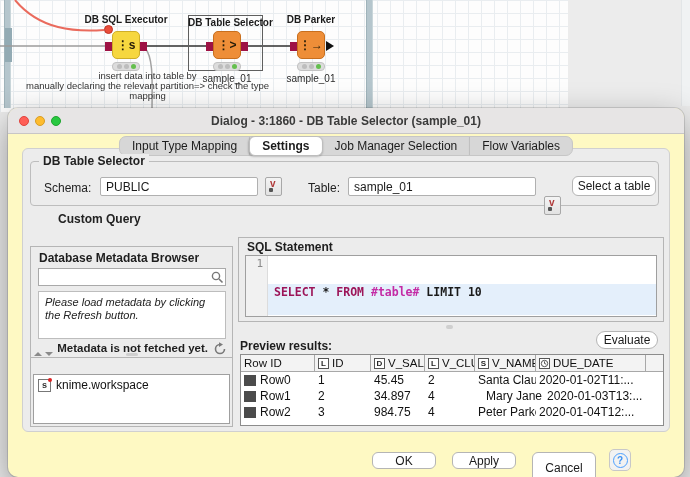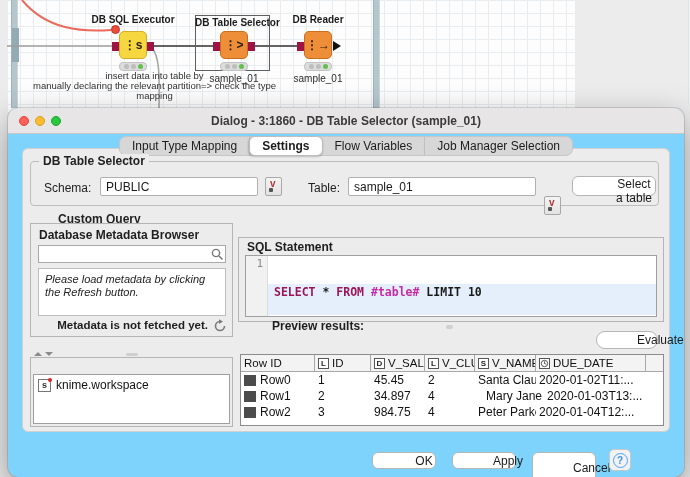--- a/index.html
+++ b/index.html
@@ -1,42 +1,42 @@
 <!DOCTYPE html>
 <html><head>
 <meta charset="utf-8">
 <style>
   * { margin:0; padding:0; box-sizing:border-box; }
   html,body { width:690px; height:477px; }
   body { font-family:"Liberation Sans", sans-serif; position:relative; overflow:hidden; background:#ececec; }
   .abs { position:absolute; }
 
   
-  #canvas { left:7px; top:0; width:568px; height:112px; background:#fdfdfd;
+  #canvas { left:0; top:0; width:568px; height:112px; background:#fdfdfd;
     background-image:linear-gradient(#e9edf0 1px, transparent 1px), linear-gradient(90deg,#e9edf0 1px, transparent 1px);
     background-size:13px 13px; }
   .vbar { top:0; width:7px; height:108px; background:#b5c6cd; border-left:1px solid #9fb3ba; border-right:1px solid #c9d6da; }
   .vbar-notch { width:7px; background:#93abb4; }
   .right-strip { top:0; left:681px; width:9px; height:106px; background:#f0f2f3; border-left:1px solid #e2e5e7; }
   .node-title { font-size:10px; font-weight:bold; color:#1b1b1b; text-align:center; white-space:nowrap; }
   .node-body { width:28px; height:28px; border-radius:5px; display:flex; align-items:center; justify-content:center; }
   .node-yellow { background:#f6d73f; border:1px solid #cfae28; }
   .node-orange { background:#ee8e38; border:1px solid #c86f1e; }
   .node-icon { font-size:12px; font-weight:bold; color:#241c09; letter-spacing:0; }
   .port { width:7px; height:9px; background:#9e1245; }
   .red-dot { width:9px; height:9px; border-radius:50%; background:#ea4d3a; border:1px solid #c03325; }
   .pill { width:28px; height:9px; background:#dcdcdc; border-radius:4px; border:1px solid #c2c2c2; display:flex; align-items:center; justify-content:center; gap:2px; }
   .pill i { width:5px; height:5px; border-radius:50%; background:#bdbdbd; display:block; }
   .pill i.on { background:#64bf4e; }
   .node-caption { font-size:10px; color:#2b2b2b; text-align:center; white-space:nowrap; }
   .sel-rect { border:1px solid #5f5f5f; background:transparent; }
   .annotation { font-size:9.5px; line-height:10px; color:#333; text-align:center; }
 
   
-  #dialog { left:8px; top:108px; width:676px; height:369px; background:#7dd3fc; border-radius:10px;
+  #dialog { left:8px; top:108px; width:676px; height:369px; background:#fef9c3; border-radius:10px;
     box-shadow:0 12px 34px rgba(0,0,0,.38), 0 0 0 1px rgba(0,0,0,.12);text-decoration:underline; }
   #titlebar { left:0; top:0; width:676px; height:26px; background:#e7e5e5; border-bottom:1px solid #c8c6c6; border-radius:10px 10px 0 0; }
   .light { top:8px; width:10px; height:10px; border-radius:50%; }
   #dialog-title { width:676px; top:0; height:26px; line-height:26px; text-align:center; font-size:12px; font-weight:bold; color:#3b3b3b; }
   #content-panel { left:14px; top:40px; width:648px; height:284px; background:#ececec; border:1px solid #d0d0d0; border-radius:6px; }
 
   
   #tabs { top:28px; left:50%; transform:translateX(-50%); display:flex; background:#d7d7d7; border:1px solid #c6c6c6; border-radius:7px; height:20px; align-items:stretch; }
   .tab { font-size:12px; color:#1c1c1c; padding:2px 12px; line-height:15px; border-right:1px solid #bfbfbf; white-space:nowrap; }
   .tab:last-child { border-right:none; }
@@ -45,21 +45,21 @@
   
   #groupbox { left:22px; top:53px; width:629px; height:45px; border:1px solid #bdbdbd; border-radius:4px; }
   #groupbox-legend { left:8px; top:-8px; background:#ececec; padding:0 4px; font-size:12px; font-weight:bold; color:#222; }
   .fld-label { font-size:12px; color:#222; }
   .txt-input { border:1px solid #b0b0b0; border-radius:2px; background:#fff; font-size:12px; color:#1a1a1a;
     font-family:"Liberation Sans", sans-serif; padding:0 5px; height:19px; }
   .fv-btn { width:17px; height:19px; background:linear-gradient(#f4f4f4,#e2e2e2); border:1px solid #a8a8a8; border-radius:2px; position:relative; }
   .fv-btn .v { position:absolute; top:0; left:4px; font-size:10px; font-weight:bold; color:#b03a3a; line-height:11px; }
   .fv-btn .dot { position:absolute; left:3px; bottom:3px; width:4px; height:4px; background:#555; border-radius:1px; }
   .mac-btn { background:#ffffff; border:1px solid #b5b5b5; border-radius:6px; font-size:12px; color:#1a1a1a; text-align:center;
-    font-family:"Liberation Sans", sans-serif;padding-left:40px; }
+    font-family:"Liberation Sans", sans-serif; }
   .checkbox { width:14px; height:14px; background:#2f7cd6; border:1px solid #2465b3; border-radius:3px; position:relative; }
   .checkbox::after { content:"✓"; position:absolute; left:2px; top:-1px; color:#fff; font-size:11px; font-weight:bold; }
 
   
   .panel { border:1px solid #b5b5b5; background:#ececec; }
   .panel-title { font-size:12px; font-weight:bold; color:#1e1e1e; }
   #search-box { left:7px; top:21px; width:188px; height:18px; background:#fff; border:1px solid #a9a9a9; display:flex; align-items:center; }
   #search-box input { flex:1; border:none; outline:none; height:14px; font-size:11px; padding:0 4px; background:transparent; }
   #metadata-message { left:7px; top:44px; width:188px; height:48px; background:#fff; border:1px solid #bdbdbd; font-size:11px; font-style:italic; color:#222; padding:4px 6px; line-height:13px; }
   #metadata-status { left:0; top:95px; width:196px; display:flex; justify-content:flex-end; align-items:flex-start; gap:5px; }
@@ -136,21 +136,21 @@
     <span class="node-icon">⋮&gt;</span>
   </div>
   <div class="abs port" style="left:241px; top:42px;"></div>
   <div class="abs pill" style="left:213px; top:62px;">
       <i></i>
       <i></i>
       <i class="on"></i>
     </div>
   <div class="abs node-caption" style="left:197px; top:73px; width:60px;">sample_01</div>
 
-  <div class="abs node-title" style="left:275px; top:14px; width:72px;">DB Reader</div>
+  <div class="abs node-title" style="left:275px; top:14px; width:72px;">DB Parker</div>
   <div class="abs port" style="left:290px; top:42px;"></div>
   <div class="abs node-body node-orange" style="left:297px; top:31px;">
     <span class="node-icon">⋮→</span>
   </div>
   <div class="abs pill" style="left:297px; top:62px;">
       <i></i>
       <i></i>
       <i class="on"></i>
     </div>
   <div class="abs node-caption" style="left:281px; top:73px; width:60px;">sample_01</div>
@@ -168,22 +168,22 @@
     <div class="light abs" style="left:27px; background:#febc2e; border:1px solid #d89d24;"></div>
     <div class="light abs" style="left:43px; background:#28c840; border:1px solid #1fa52f;"></div>
     <div id="dialog-title" class="abs">Dialog - 3:1860 - DB Table Selector (sample_01)</div>
   </div>
 
   <div id="content-panel" class="abs"></div>
 
   <div id="tabs" class="abs">
     <div class="tab">Input Type Mapping</div>
     <div class="tab selected">Settings</div>
+    <div class="tab">Job Manager Selection</div>
     <div class="tab">Flow Variables</div>
-    <div class="tab">Job Manager Selection</div>
   </div>
 
   <div id="groupbox" class="abs">
     <span id="groupbox-legend" class="abs">DB Table Selector</span>
   </div>
   <span class="fld-label abs" style="left:36px; top:73px;">Schema:</span>
   <input class="txt-input abs" style="left: 92px; top: 69px; width: 158px;" value="PUBLIC">
   <div class="fv-btn abs" style="left:257px; top:69px;">
       <span class="v">v</span>
       <span class="dot"></span>
@@ -192,21 +192,21 @@
   <input class="txt-input abs" style="left: 340px; top: 69px; width: 188px;" value="sample_01">
   <div class="fv-btn abs" style="left:536px; top:69px;">
       <span class="v">v</span>
       <span class="dot"></span>
     </div>
   <button class="mac-btn abs" style="left:564px; top:68px; width:84px; height:20px;">Select a table</button>
 
   <div class="checkbox abs" style="left:30px; top:103px;"></div>
   <span class="fld-label abs" style="left:50px; top:104px; font-weight:bold;">Custom Query</span>
 
-  <div class="panel abs" style="left:22px; top:115px; width:203px; height:114px;padding-left:15px;">
+  <div class="panel abs" style="left:22px; top:138px; width:203px; height:114px;padding-left:15px;">
     <div class="panel-title abs" style="left:8px; top:4px;">Database Metadata Browser</div>
     <div id="search-box" class="abs">
       <input value="" style="">
       <svg width="16" height="16" viewBox="0 0 16 16">
         <circle cx="7" cy="7" r="3.6" fill="none" stroke="#777" stroke-width="1.4"></circle>
         <line x1="10" y1="10" x2="13.5" y2="13.5" stroke="#777" stroke-width="1.6"></line>
       </svg>
     </div>
     <div id="metadata-message" class="abs">Please load metadata by clicking the Refresh button.</div>
     <div id="metadata-status" class="abs">
@@ -242,21 +242,21 @@
     <div id="sql-editor" class="abs">
       <div id="sql-gutter">1</div>
       <div id="sql-code">
         <div id="sql-line1"><span class="tok-kw">SELECT</span><span class="tok-plain"> * </span><span class="tok-kw">FROM</span><span class="tok-plain"> </span><span class="tok-ref">#table#</span><span class="tok-plain"> LIMIT 10</span></div>
       </div>
     </div>
   </div>
 
   <div class="split-dot abs" style="left:438px; top:217px;"></div>
 
-  <div class="panel-title abs" style="left:232px; top:211px;margin-left:32px;">Preview results:</div>
+  <div class="panel-title abs" style="left:232px; top:231px;">Preview results:</div>
   <button class="mac-btn abs" style="left:588px; top:223px; width:62px; height:18px; border-radius:9px;">Evaluate</button>
 
   <div id="preview-table" class="abs">
     <div class="tbl-hdr">
       <div class="hdr-cell hdr-first" style="width:74px;">
           <span>Row ID</span>
         </div>
       <div class="hdr-cell" style="width:56px;">
           <span class="ticon">L</span>
           <span>ID</span>

